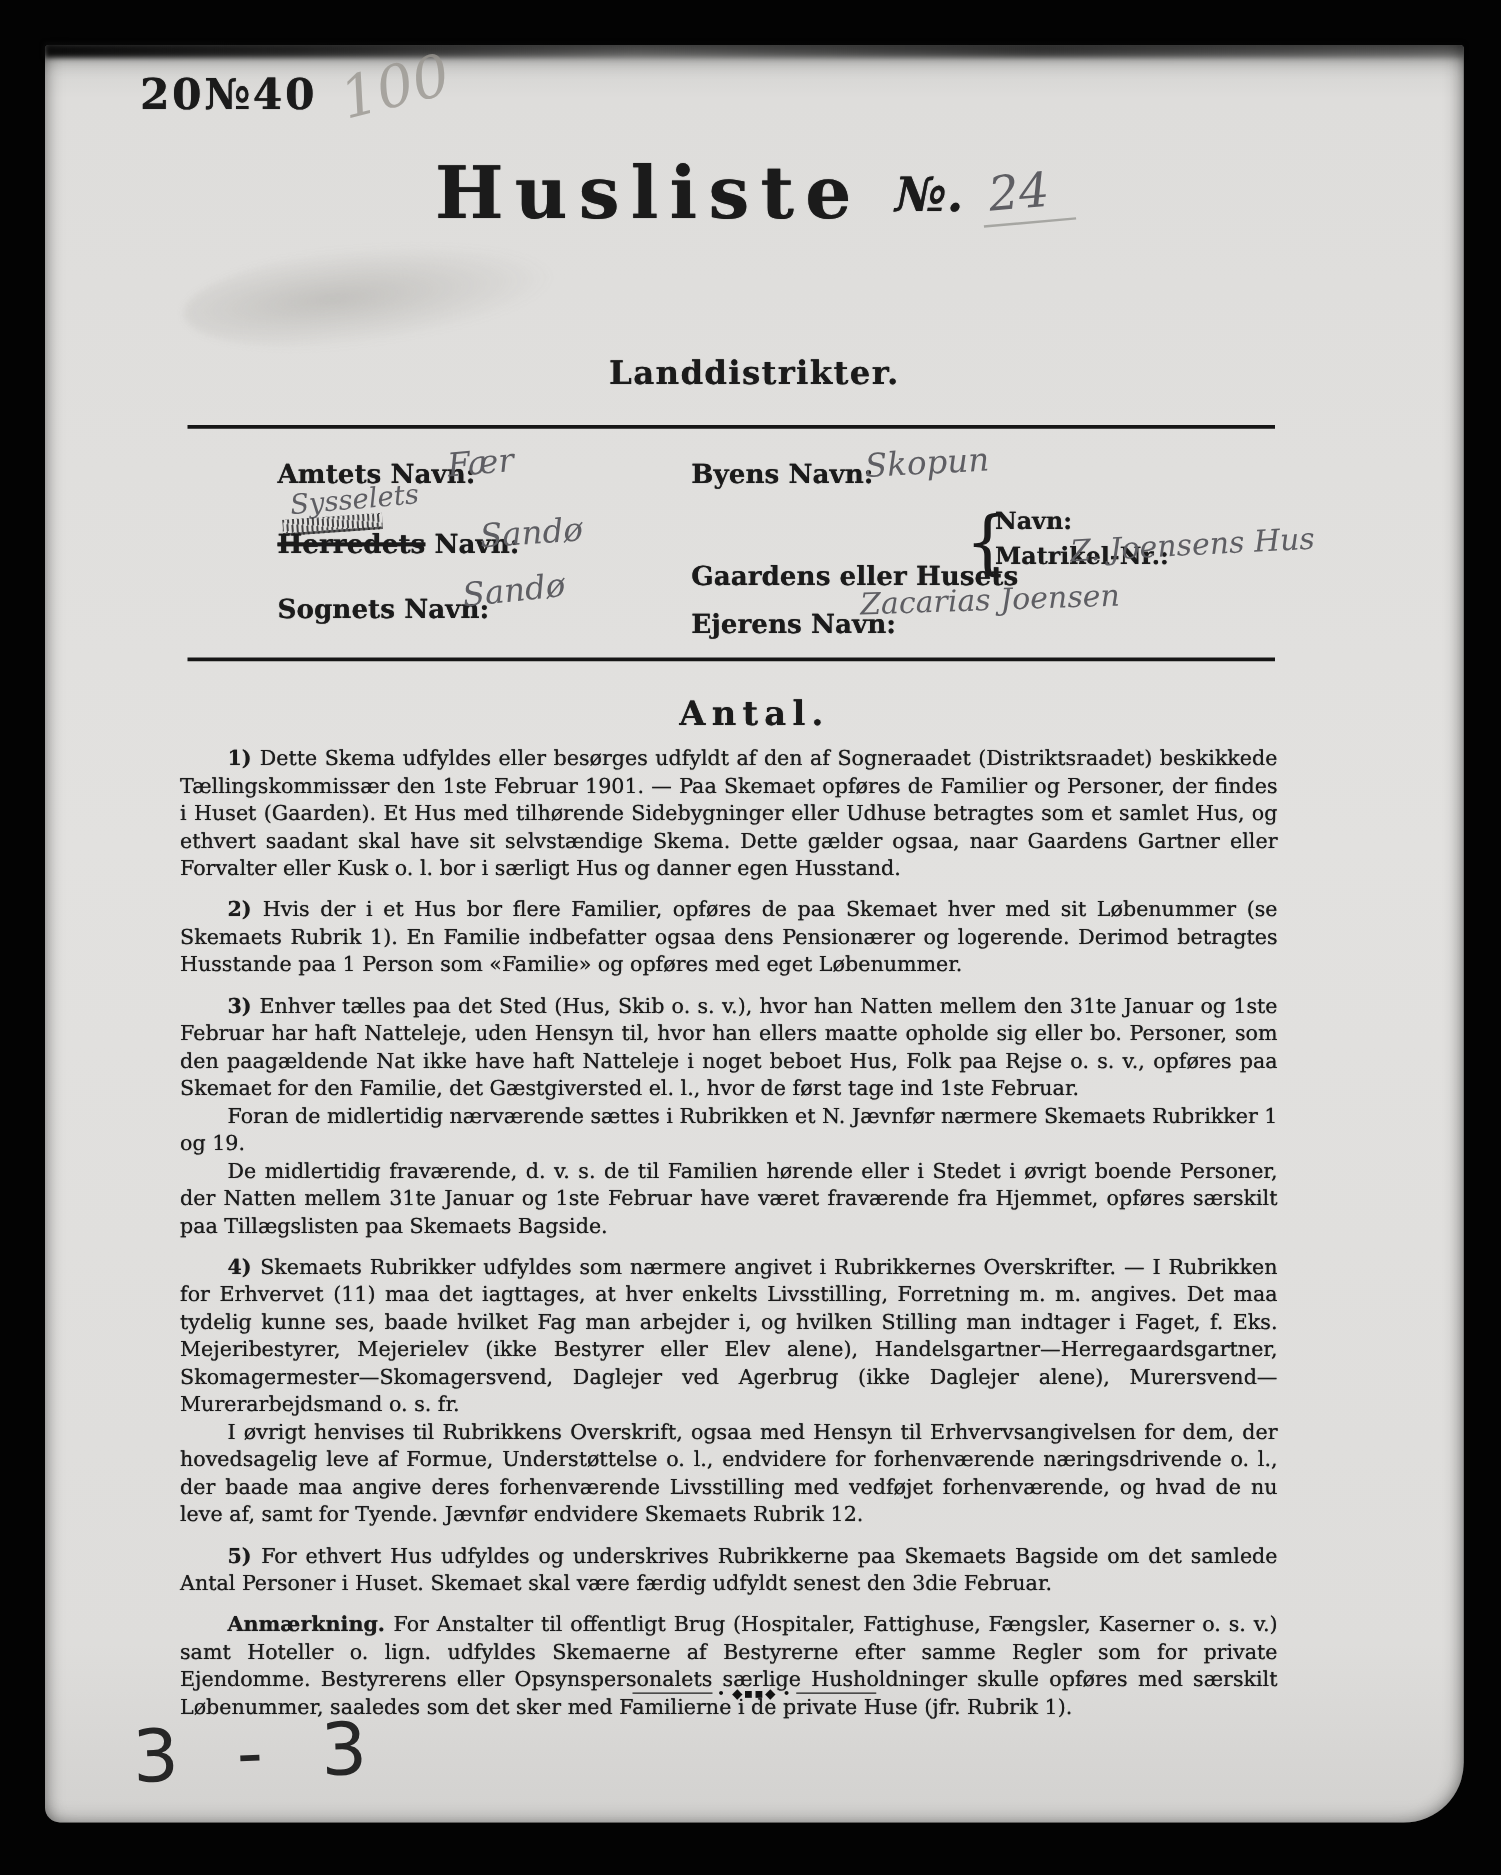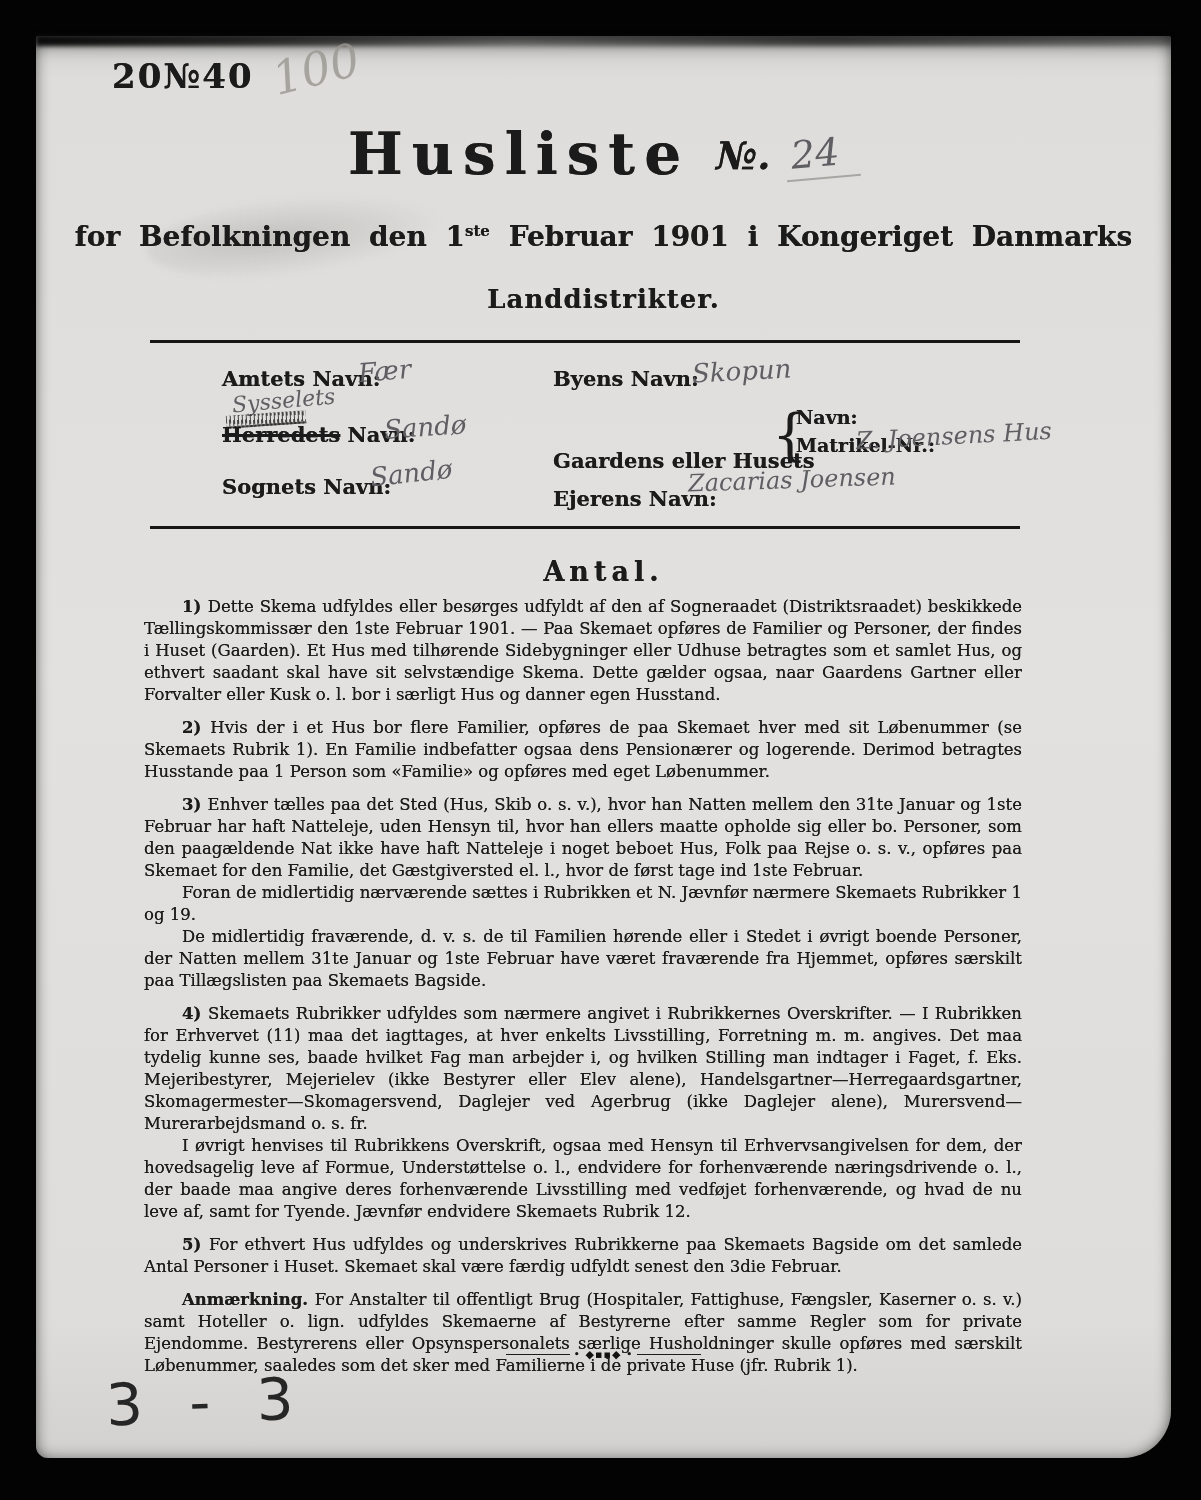--- a/index.html
+++ b/index.html
@@ -89,23 +89,20 @@
 <div class="paper">
 
   <div class="abs print print-number">20№40</div>
   <div class="abs pencil pencil-number">100</div>
   <div class="abs pencil-smudge"></div>
 
   <div class="abs centerline title-row">
     <span class="print title-main">Husliste</span><span class="print title-no">№.</span><span class="ink title-handno">24</span>
   </div>
 
-  <div class="abs centerline print subtitle-row">
-    <span>for Befolkningen den 1</span><sup>ste</sup><span> Februar 1901 i Kongeriget Danmarks</span>
-  </div>
   <div class="abs centerline print landdistrikter-row">Landdistrikter.</div>
 
   <div class="abs rule-line hr-top"></div>
 
   <div class="abs print field-label lbl-amt">Amtets Navn:</div>
   <div class="abs ink hand val-amt">Fær</div>
 
   <div class="abs print field-label lbl-by">Byens Navn:</div>
   <div class="abs ink hand val-by">Skopun</div>
 

